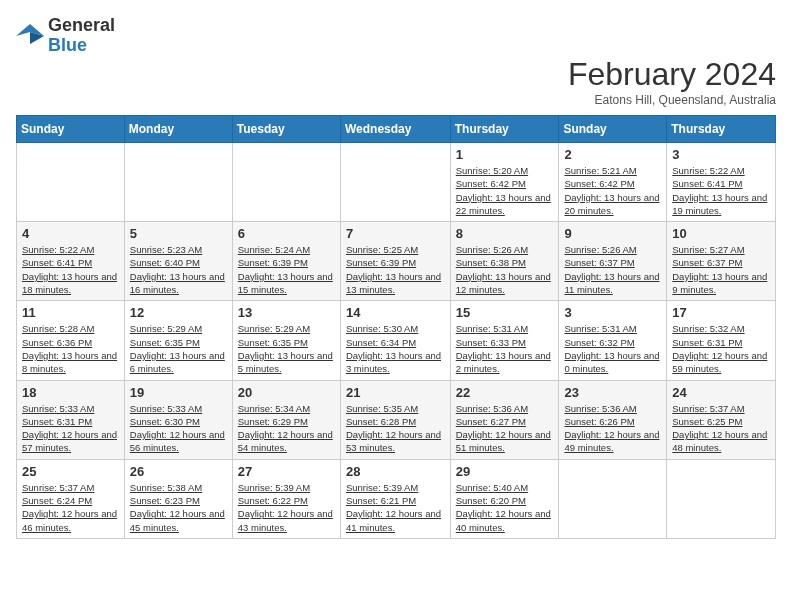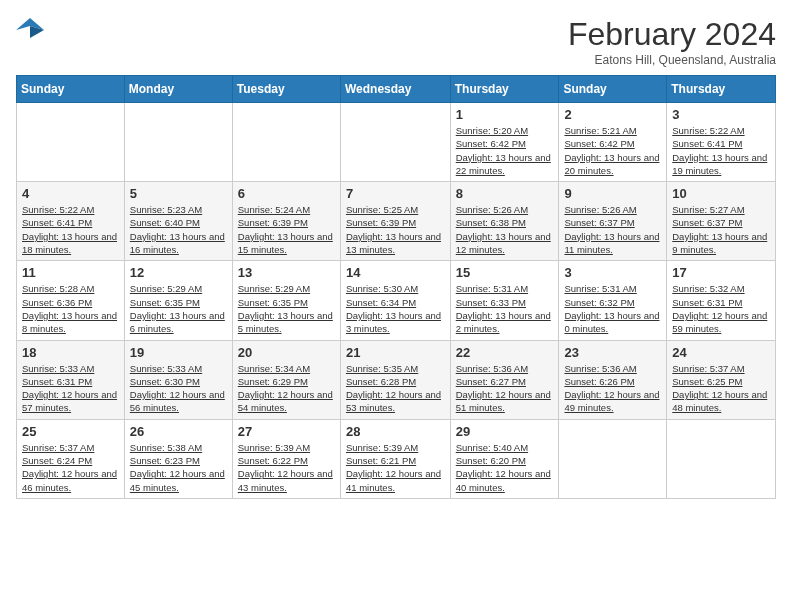--- a/index.html
+++ b/index.html
@@ -32,20 +32,21 @@
       width: 28px;
       height: 28px;
     }
     .title-block {
       text-align: right;
     }
     .month-title {
       font-size: 32px;
       font-weight: 300;
       color: #333;
+      margin-top: 40px;
     }
     .location {
       font-size: 12px;
       color: #555;
     }
     .calendar {
       width: 100%;
       border-collapse: collapse;
       border: 1px solid #ccc;
       padding-left: 6px;
@@ -91,20 +92,24 @@
   </style>
 </head>
 <body>
 
 <div class="header">
   <div class="logo">
     <svg class="logo-bird" viewBox="0 0 28 28" xmlns="http://www.w3.org/2000/svg">
       <polygon points="14,2 28,14 14,10 0,14" fill="#2a7ab8"></polygon>
       <polygon points="14,10 28,14 14,22" fill="#1a5a8a"></polygon>
     </svg>
+    <div class="logo-text">
+      <span class="logo-general">General</span><br>
+      <span class="logo-blue">Blue</span>
+    </div>
   </div>
   <div class="title-block">
     <div class="month-title">February 2024</div>
     <div class="location">Eatons Hill, Queensland, Australia</div>
   </div>
 </div>
 
 <table class="calendar">
   <thead>
     <tr>

